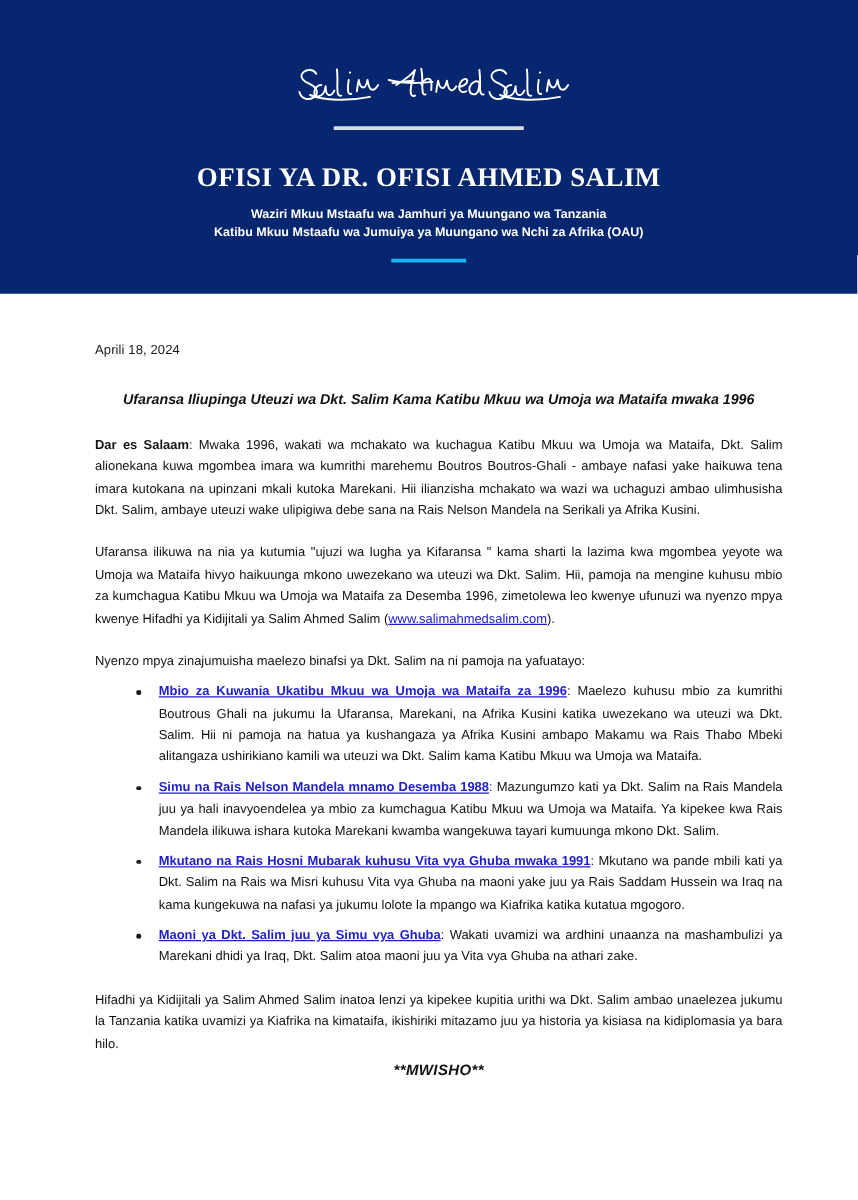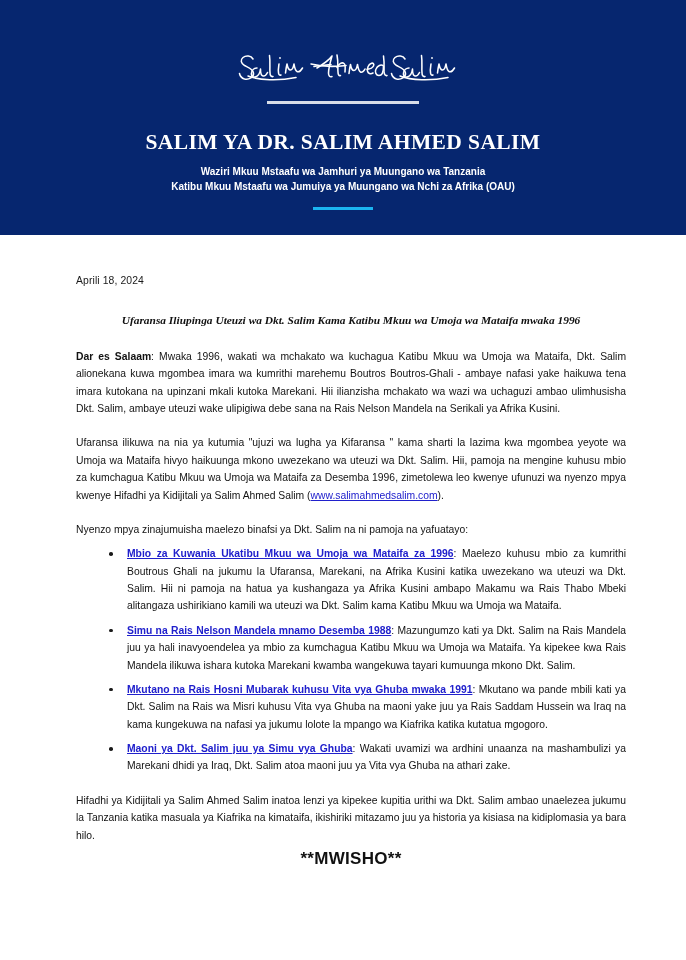--- a/index.html
+++ b/index.html
@@ -95,21 +95,20 @@
   }
 
   .doc-headline {
     margin: 26px 8px 0 8px;
     text-align: center;
     font-size: 11.4px;
     font-weight: 700;
     font-style: italic;
     line-height: 1.48;
     color: #111111;
-    font-family: Liberation Serif, serif;
   }
 
   p.para {
     margin: 17px 0 0 0;
     font-size: 10.35px;
     line-height: 1.68;
     text-align: justify;
     color: #121212;
     hyphens: none;
   }
@@ -152,24 +151,25 @@
     color: #2020CC;
     font-weight: 700;
     text-decoration: underline;
   }
 
   .closing-para { margin-top: 24px; }
 
   .end-marker {
     margin: 5px 0 0 0;
     text-align: center;
-    font-size: 17px;
+    font-size: 12px;
     font-weight: 700;
     letter-spacing: 0.3px;
     color: #111111;
+    font-style: italic;
   }
 </style>
 </head>
 <body>
 
 <header class="letterhead">
 
   <div class="signature-block">
     <svg class="signature-svg" viewBox="0 0 450 92" xmlns="http://www.w3.org/2000/svg" role="img" aria-label="Salim Ahmed Salim signature">
       <g fill="none" stroke="#ffffff" stroke-width="3.1" stroke-linecap="round" stroke-linejoin="round">
@@ -198,21 +198,21 @@
         <path d="M381 19c2 14 0 26 1 34 0 6 2 9 6 8"></path>
         <path d="M400 36c-1 7-2 12-1 17 0 4 2 6 5 5"></path>
         <circle cx="402" cy="24" r="1.8" fill="#ffffff" stroke="none"></circle>
         <path d="M413 54c1-9 2-14 3-18 1 6 3 12 7 12 5 0 6-8 7-12 1 6 2 13 6 15 4 2 8-2 11-7"></path>
         <path d="M338 60c22 9 62 10 96 3"></path>
       </g>
     </svg>
     <div class="signature-rule"></div>
   </div>
 
-  <div class="office-title">SALIM YA DR. SALIM AHMED SALIM</div>
+  <div class="office-title">OFISI YA DR. OFISI AHMED SALIM</div>
 
   <div class="office-subtitles">
     <div class="office-subtitle">Waziri Mkuu Mstaafu wa Jamhuri ya Muungano wa Tanzania</div>
     <div class="office-subtitle">Katibu Mkuu Mstaafu wa Jumuiya ya Muungano wa Nchi za Afrika (OAU)</div>
   </div>
 
   <div class="accent-rule"></div>
 </header>
 
 <main class="doc-body">
@@ -230,17 +230,17 @@
   <ul class="doc-list">
     <li><span class="bullet-title">Mbio za Kuwania Ukatibu Mkuu wa Umoja wa Mataifa za 1996</span><span>: Maelezo kuhusu mbio za kumrithi Boutrous Ghali na jukumu la Ufaransa, Marekani, na Afrika Kusini katika uwezekano wa uteuzi wa Dkt. Salim. Hii ni pamoja na hatua ya kushangaza ya Afrika Kusini ambapo Makamu wa Rais Thabo Mbeki alitangaza ushirikiano kamili wa uteuzi wa Dkt. Salim kama Katibu Mkuu wa Umoja wa Mataifa.</span></li>
 
     <li><span class="bullet-title">Simu na Rais Nelson Mandela mnamo Desemba 1988</span><span>: Mazungumzo kati ya Dkt. Salim na Rais Mandela juu ya hali inavyoendelea ya mbio za kumchagua Katibu Mkuu wa Umoja wa Mataifa. Ya kipekee kwa Rais Mandela ilikuwa ishara kutoka Marekani kwamba wangekuwa tayari kumuunga mkono Dkt. Salim.</span></li>
 
     <li><span class="bullet-title">Mkutano na Rais Hosni Mubarak kuhusu Vita vya Ghuba mwaka 1991</span><span>: Mkutano wa pande mbili kati ya Dkt. Salim na Rais wa Misri kuhusu Vita vya Ghuba na maoni yake juu ya Rais Saddam Hussein wa Iraq na kama kungekuwa na nafasi ya jukumu lolote la mpango wa Kiafrika katika kutatua mgogoro.</span></li>
 
     <li><span class="bullet-title">Maoni ya Dkt. Salim juu ya Simu vya Ghuba</span><span>: Wakati uvamizi wa ardhini unaanza na mashambulizi ya Marekani dhidi ya Iraq, Dkt. Salim atoa maoni juu ya Vita vya Ghuba na athari zake.</span></li>
   </ul>
 
-  <p class="para closing-para">Hifadhi ya Kidijitali ya Salim Ahmed Salim inatoa lenzi ya kipekee kupitia urithi wa Dkt. Salim ambao unaelezea jukumu la Tanzania katika masuala ya Kiafrika na kimataifa, ikishiriki mitazamo juu ya historia ya kisiasa na kidiplomasia ya bara hilo.</p>
+  <p class="para closing-para">Hifadhi ya Kidijitali ya Salim Ahmed Salim inatoa lenzi ya kipekee kupitia urithi wa Dkt. Salim ambao unaelezea jukumu la Tanzania katika uvamizi ya Kiafrika na kimataifa, ikishiriki mitazamo juu ya historia ya kisiasa na kidiplomasia ya bara hilo.</p>
 
   <p class="end-marker">**MWISHO**</p>
 
 </main>
 
 </body></html>

